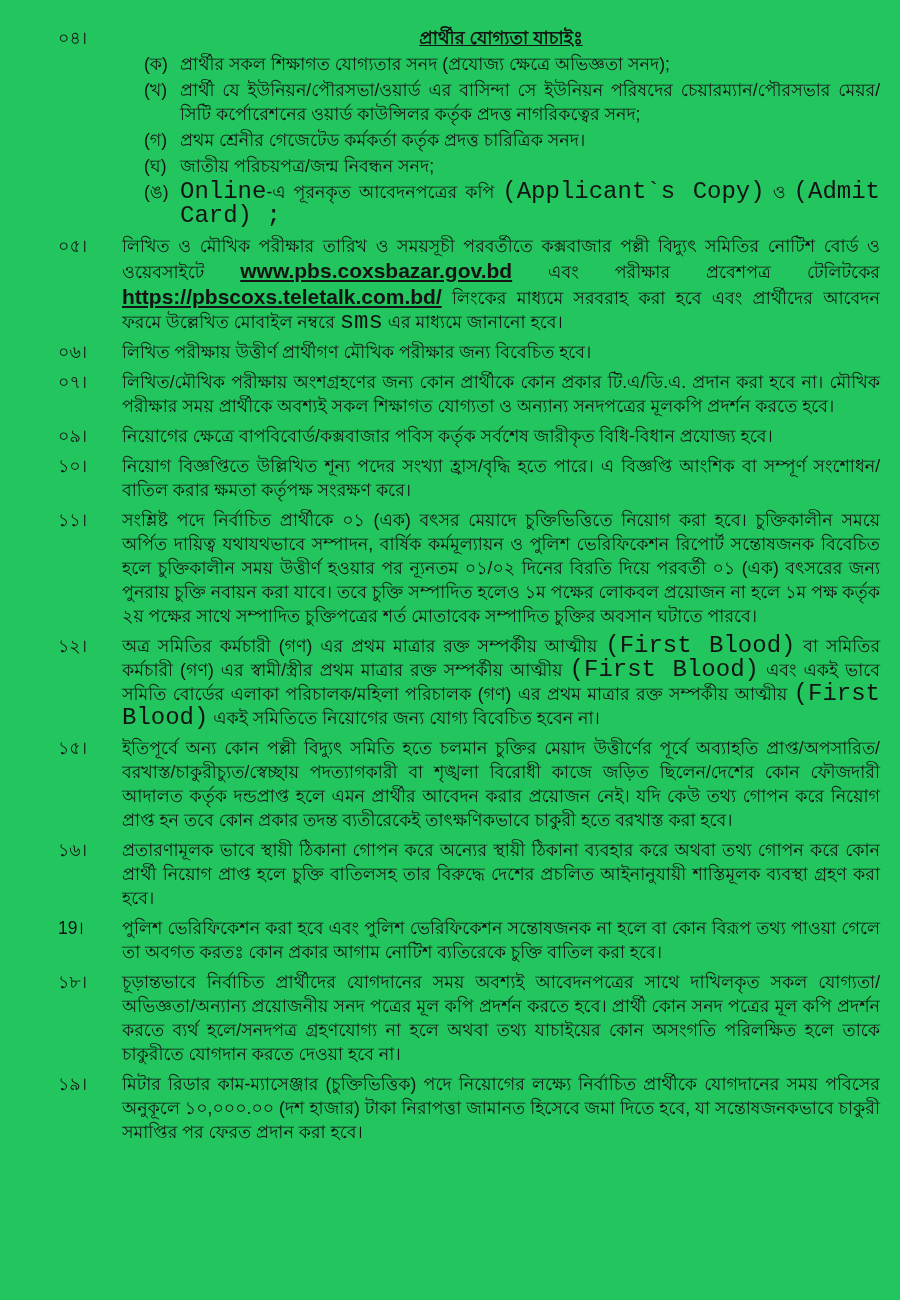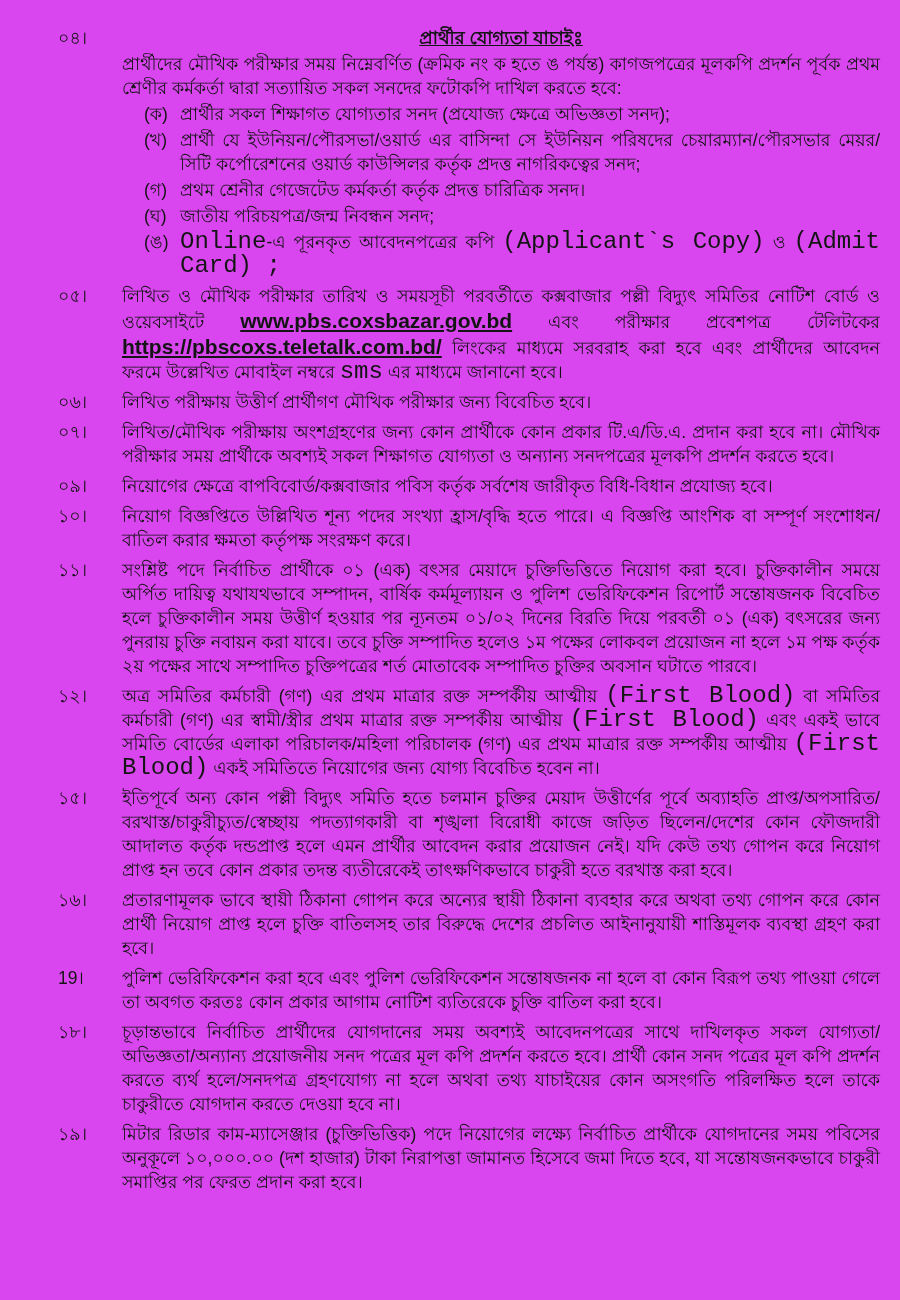--- a/index.html
+++ b/index.html
@@ -1,21 +1,21 @@
 <!DOCTYPE html>
 <html lang="bn"><head>
 <meta charset="utf-8">
 <style>
   html, body { margin: 0; padding: 0; background: #ffffff; }
   .page {
     position: relative;
     width: 900px;
     height: 1300px;
     overflow: hidden;
-    background: #d946ef;
+    background: #22c55e;
     color: #141414;
     font-family: "Liberation Sans", sans-serif;
     box-sizing: border-box;
     padding: 26px 20px 0 58px;
   }
   .doc { width: 100%; }
   .item { display: flex; align-items: flex-start; margin-bottom: 6px; }
   .num {
     flex: none;
     width: 64px;
@@ -56,21 +56,20 @@
 </head>
 <body>
 
 <div class="page">
   <div class="doc">
 
     <div class="item">
       <span class="num">০৪।</span>
       <div class="body">
         <div class="heading">প্রার্থীর যোগ্যতা যাচাইঃ</div>
-        <div class="intro">প্রার্থীদের মৌখিক পরীক্ষার সময় নিম্নেবর্ণিত (ক্রমিক নং ক হতে ঙ পর্যন্ত) কাগজপত্রের মূলকপি প্রদর্শন পূর্বক প্রথম শ্রেণীর কর্মকর্তা দ্বারা সত্যায়িত সকল সনদের ফটোকপি দাখিল করতে হবে:</div>
         <div class="sub">
           <span class="sub-label">(ক)</span>
           <div class="sub-body"><span>প্রার্থীর সকল শিক্ষাগত যোগ্যতার সনদ (প্রযোজ্য ক্ষেত্রে অভিজ্ঞতা সনদ);</span></div>
         </div>
         <div class="sub">
           <span class="sub-label">(খ)</span>
           <div class="sub-body"><span>প্রার্থী যে ইউনিয়ন/পৌরসভা/ওয়ার্ড এর বাসিন্দা সে ইউনিয়ন পরিষদের চেয়ারম্যান/পৌরসভার মেয়র/সিটি কর্পোরেশনের ওয়ার্ড কাউন্সিলর কর্তৃক প্রদত্ত নাগরিকত্বের সনদ;</span></div>
         </div>
         <div class="sub">
           <span class="sub-label">(গ)</span>

